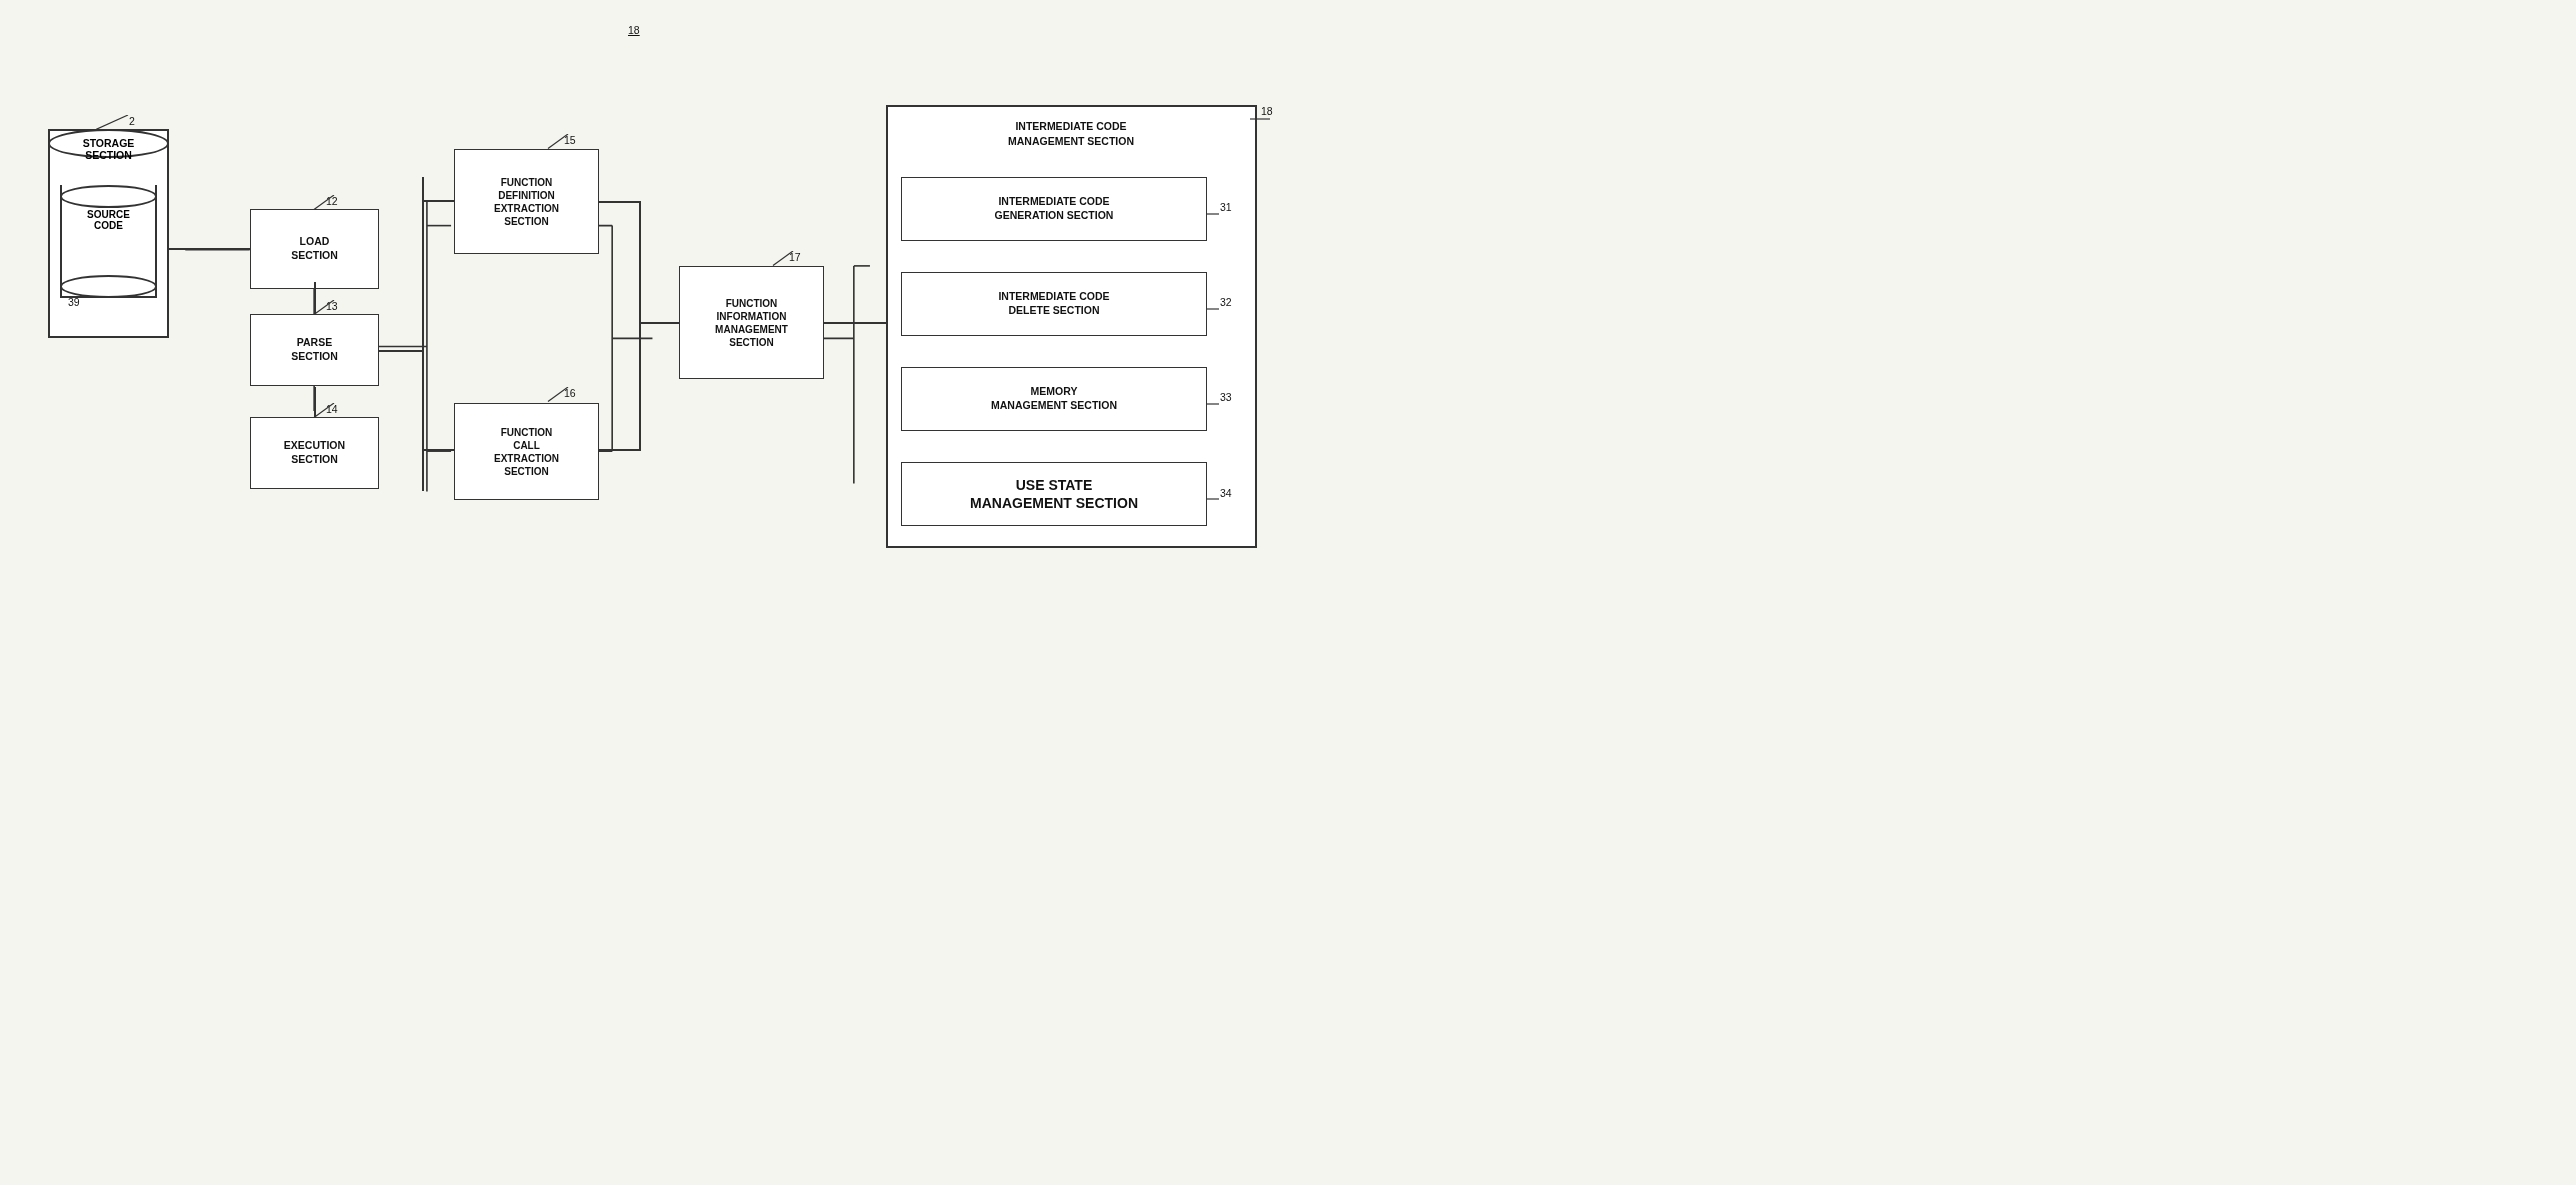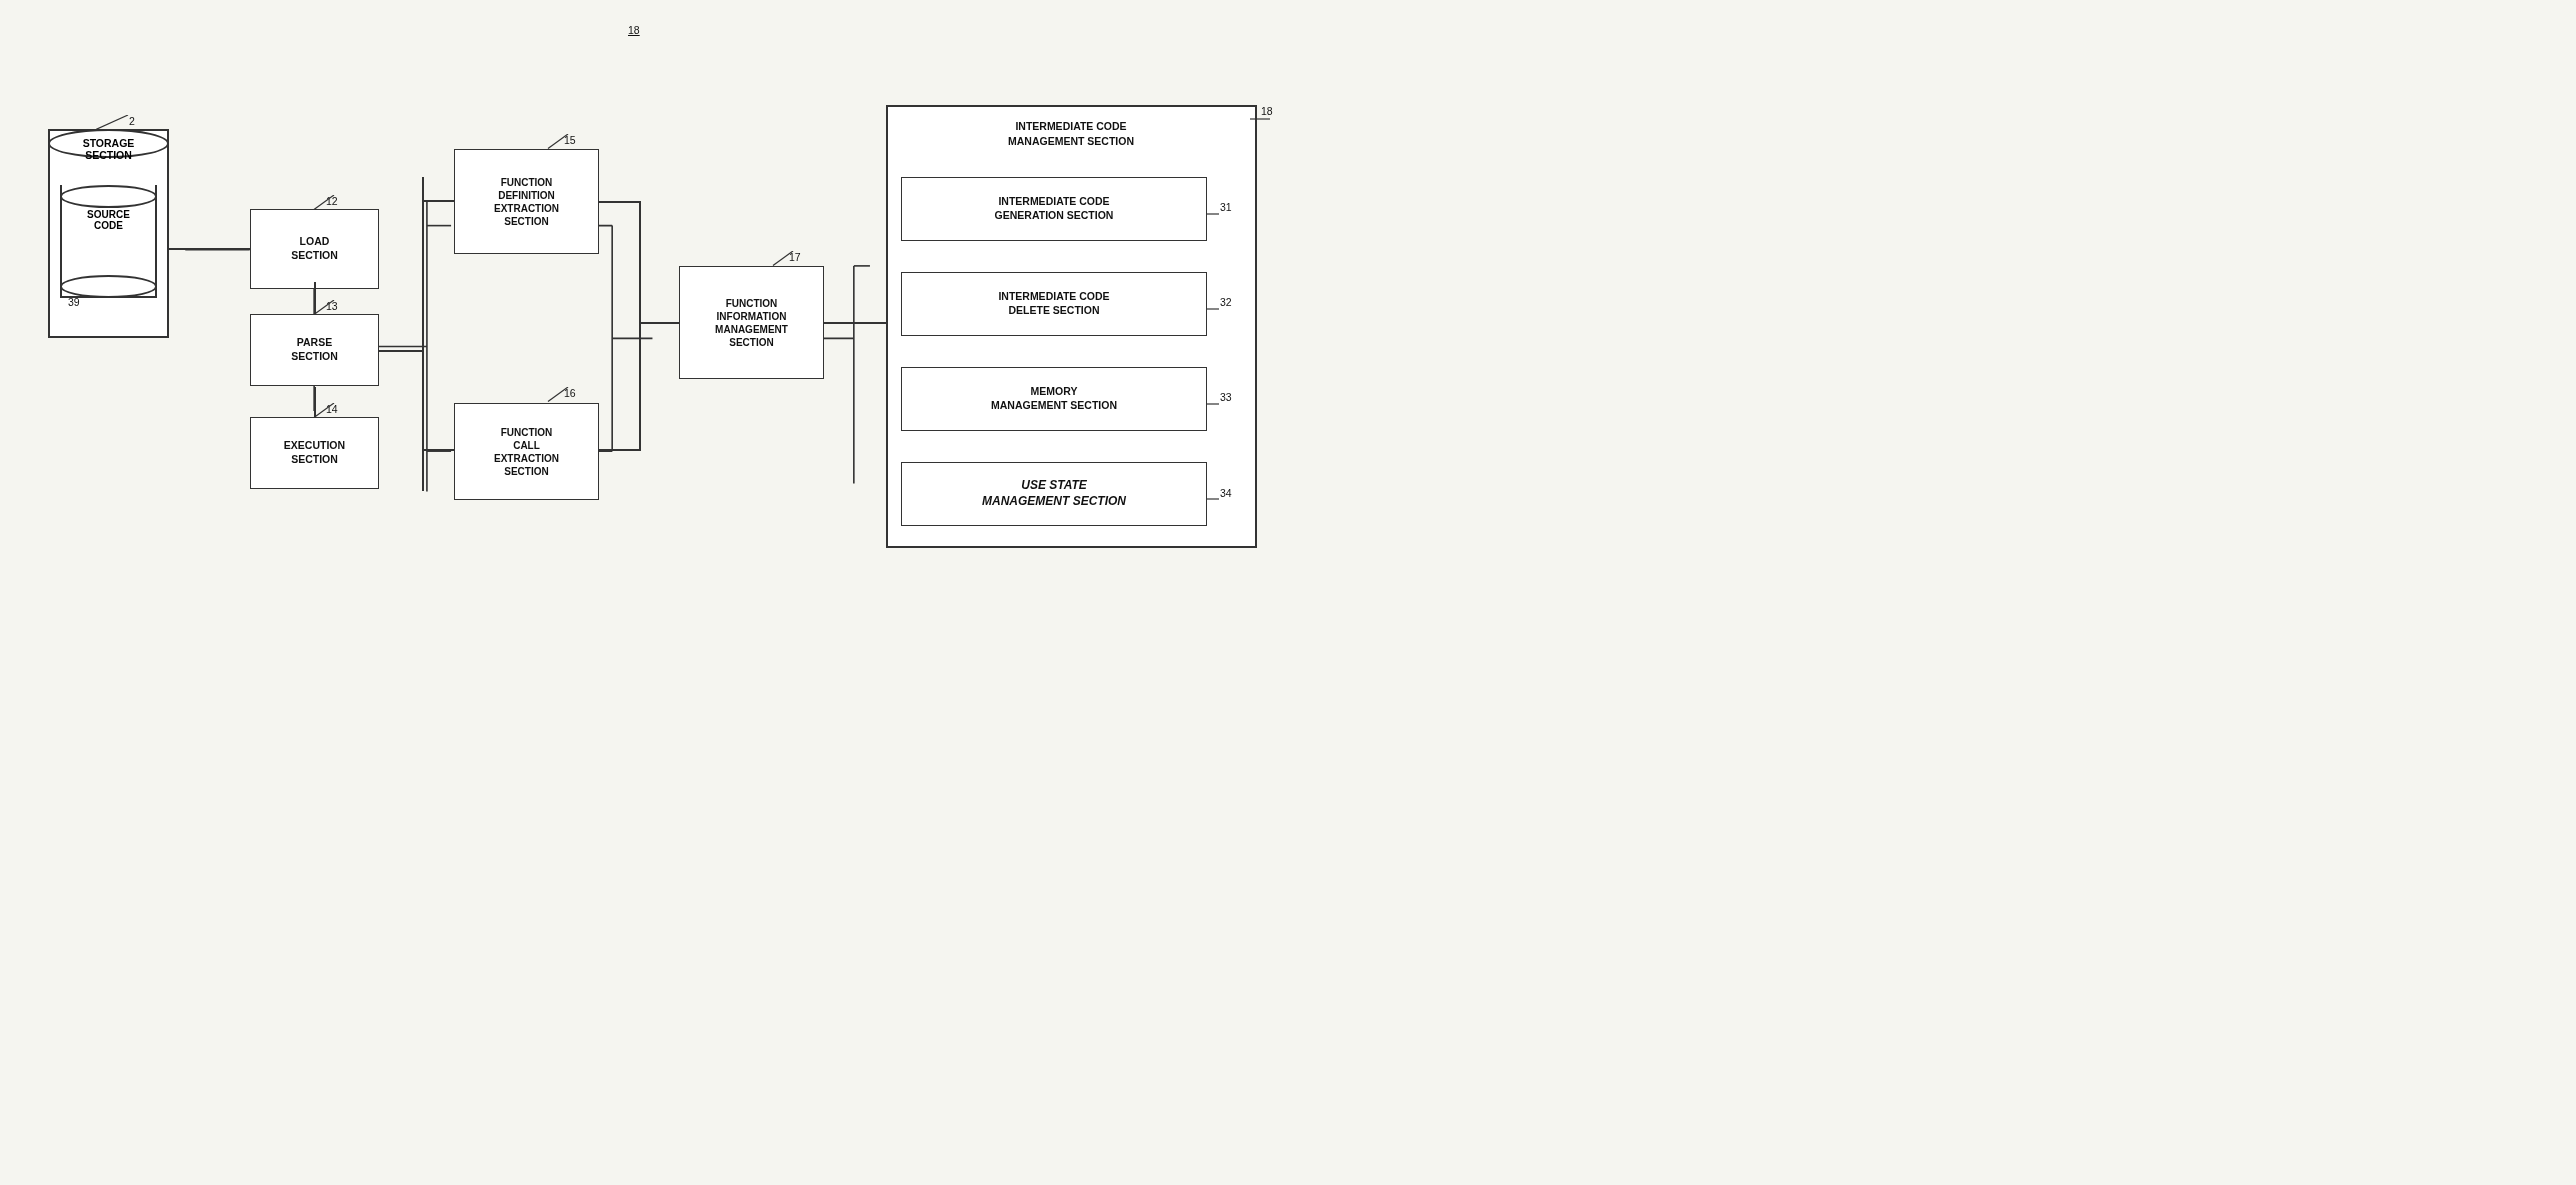--- a/index.html
+++ b/index.html
@@ -232,21 +232,21 @@
   <div class="box" style="left:901px;top:367px;width:306px;height:64px;">
     <span style="font-size:10.5px;">MEMORY<br>MANAGEMENT SECTION</span>
   </div>
 
   <div class="ref-label" style="left:1220px;top:391px;">33</div>
   <svg width="16" height="16" style="position:absolute;left:1207px;top:396px;" viewBox="0 0 20 20">
     <line x1="0" y1="10" x2="15" y2="10" stroke="#333" stroke-width="1.5"></line>
   </svg>
 
   <div class="box" style="left:901px;top:462px;width:306px;height:64px;">
-    <span style="font-size:12px;font-style:italic;">USE STATE<br>MANAGEMENT SECTION</span>
+    <span style="font-size:14px;">USE STATE<br>MANAGEMENT SECTION</span>
   </div>
 
   <div class="ref-label" style="left:1220px;top:487px;">34</div>
   <svg width="16" height="16" style="position:absolute;left:1207px;top:491px;" viewBox="0 0 20 20">
     <line x1="0" y1="10" x2="15" y2="10" stroke="#333" stroke-width="1.5"></line>
   </svg>
 
   <div style="position:absolute;left:169px;top:248px;width:81px;height:1.6px;background:#333;"></div>
 
 </div>

